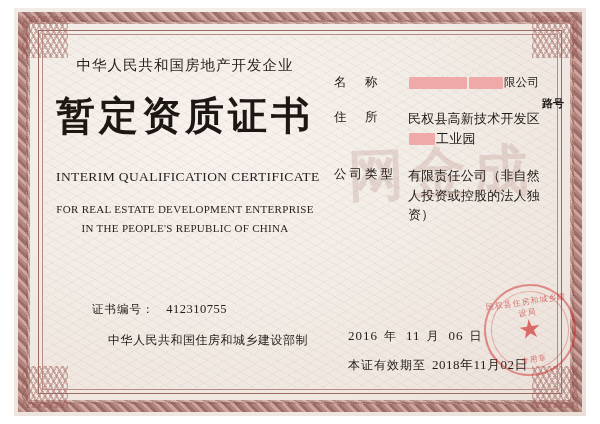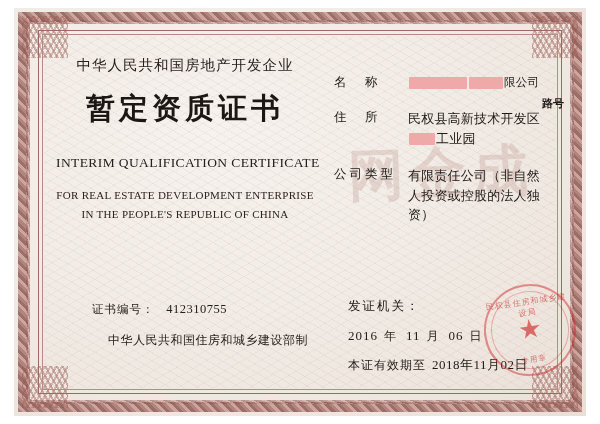--- a/index.html
+++ b/index.html
@@ -104,21 +104,21 @@
     font-family: "DejaVu Sans", sans-serif;
     font-size: 14.5px;
     letter-spacing: 1px;
     color: #241d1a;
     margin-bottom: 14px;
     white-space: nowrap;
   }
   .cn-title {
     font-family: "DejaVu Sans", sans-serif;
     font-weight: bold;
-    font-size: 29px;
+    font-size: 39px;
     letter-spacing: 4px;
     color: #1d1714;
     margin-bottom: 26px;
   }
   .en-title {
     font-family: "Liberation Serif", serif;
     font-size: 13.5px;
     letter-spacing: .4px;
     color: #24201d;
     margin-bottom: 15px;
@@ -361,21 +361,20 @@
 
 
       <div class="field">
         <span class="flabel">公司类型</span><span class="fvalue small">有限责任公司（非自然人投资或控股的法人独资）</span>
       </div>
 
     </div>
 
     <div class="addr-tail">路号</div>
 
-    <div class="auth-row">发证机关：</div>
 
     <div class="date-row">
       <span class="num">2016</span><span class="unit">年</span><span class="num">11</span><span class="unit">月</span><span class="num">06</span><span class="unit">日</span>
     </div>
 
     <div class="valid-row">
       <span>本证有效期至</span><span class="vnum">2018年11月02日</span>
     </div>
 
     <div class="seal">

